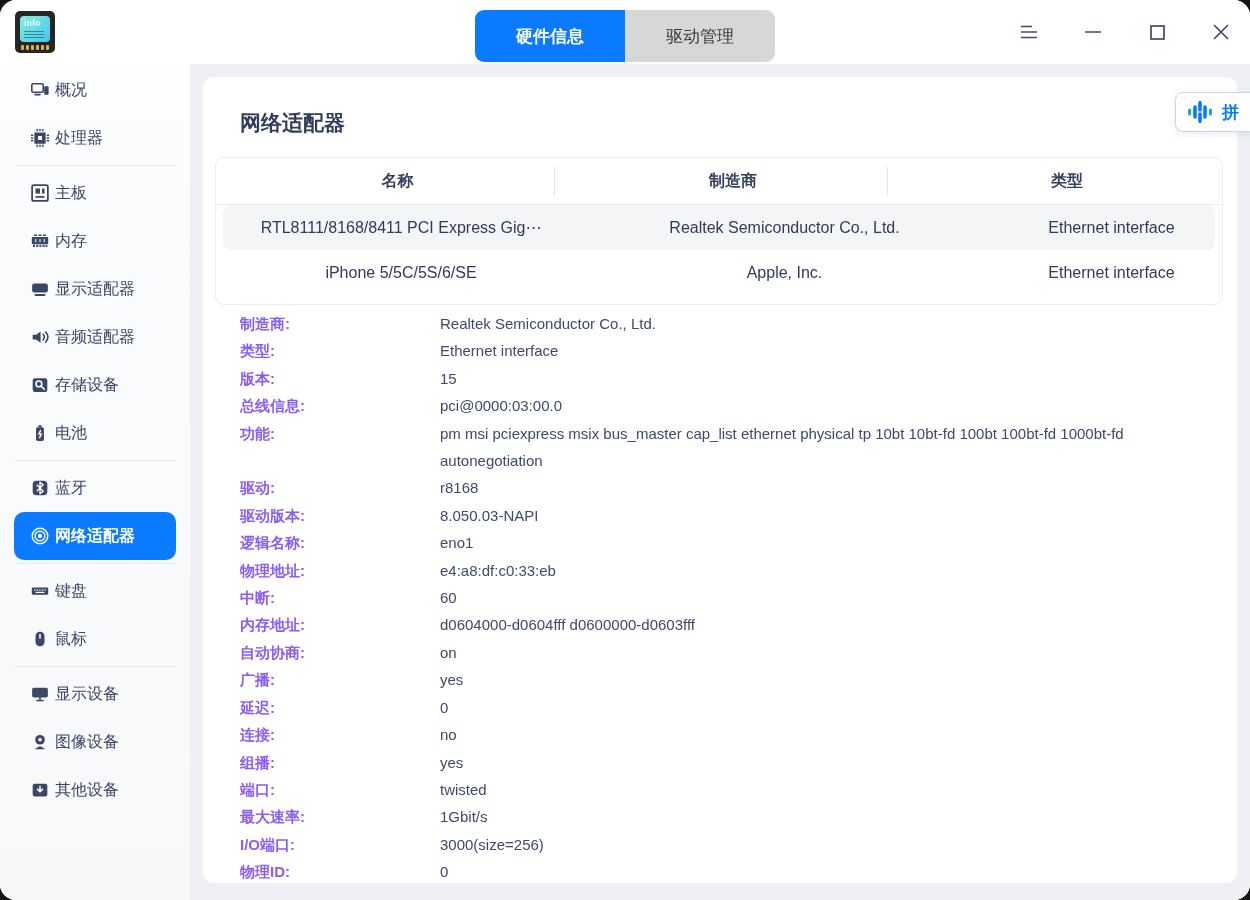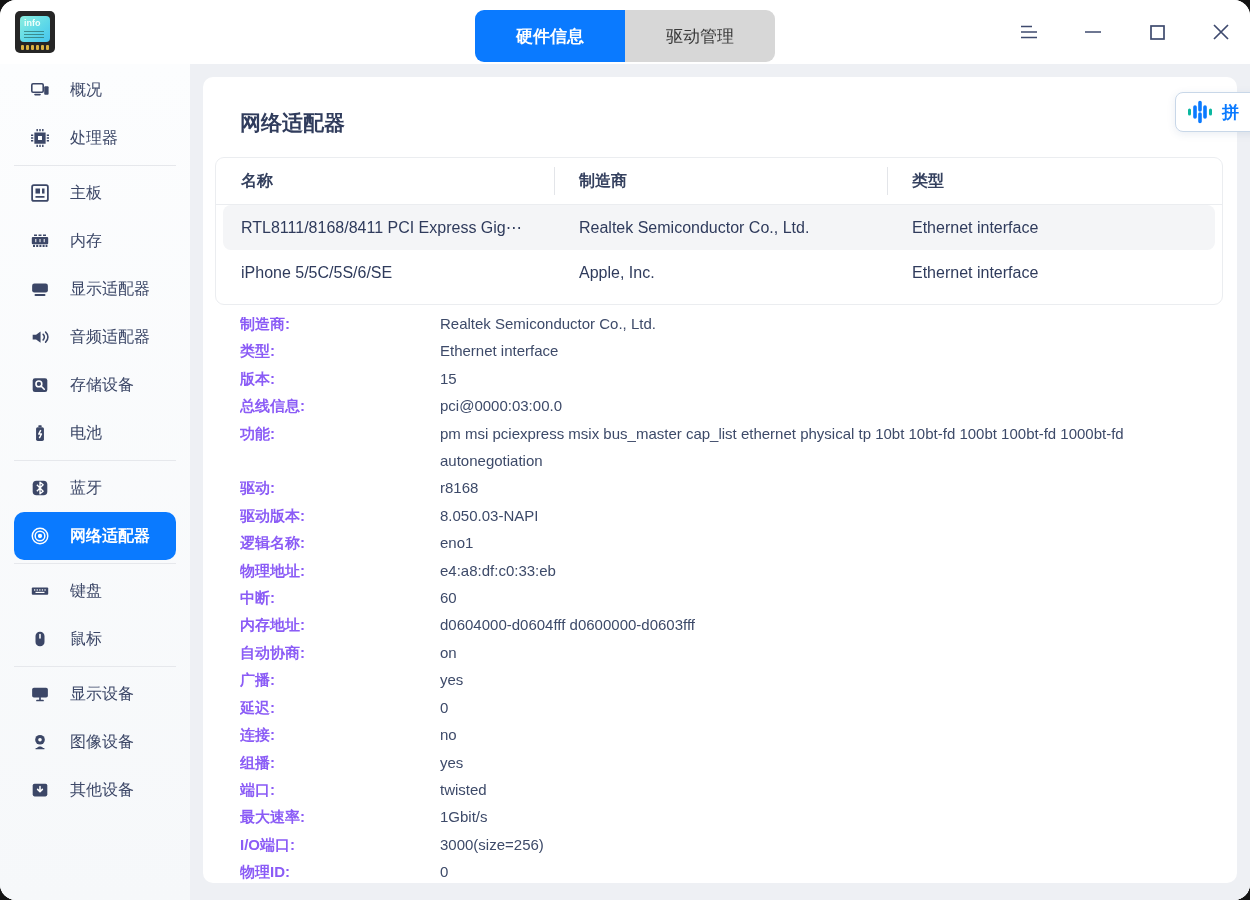--- a/index.html
+++ b/index.html
@@ -23,43 +23,43 @@
   .tab.inactive { background:#d7d7d7; color:#3a3a3a; border-radius:0 9px 9px 0; }
 
   .winbtns { position:absolute; right:14px; top:0; height:64px; display:flex; align-items:center; gap:34px; }
   .winbtn { width:30px; height:30px; display:flex; align-items:center; justify-content:center; cursor:pointer; color:#3e4a6e; }
   .winbtn svg { display:block; }
 
   
   .app-body { position:absolute; left:0; top:64px; right:0; bottom:0; display:flex; background:#eef0f4; }
 
   .sidebar { width:190px; background:linear-gradient(#fcfdfe,#f6f8fa); padding-top:2px; flex-shrink:0; }
-  .side-item { height:48px; margin:0 14px; display:flex; align-items:center; gap:21px; padding-left:17px;
+  .side-item { height:48px; margin:0 14px; display:flex; align-items:center; gap:6px; padding-left:17px;
       border-radius:10px; color:#3c4767; font-size:16px; cursor:pointer; white-space:nowrap; }
   .side-item .ic { width:18px; height:18px; display:flex; align-items:center; justify-content:center; }
   .side-item .ic svg { width:18px; height:18px; }
   .side-item.selected { background:#0a7aff; color:#ffffff; font-weight:600; }
   .side-divider { height:1px; background:#e6e8ec; margin:3px 14px; }
 
   .main { flex:1; position:relative; background:#eef0f4; }
   .card { position:absolute; left:13px; right:13px; top:13px; bottom:17px; background:#ffffff; border-radius:10px; }
 
   .page-title { position:absolute; left:37px; top:32px; font-size:21px; font-weight:bold; color:#303c5c; }
 
   .float-btn { position:absolute; right:-25px; top:28px; width:100px; height:40px; background:#ffffff;
       border:1px solid #c8d7e8; border-radius:8px; box-shadow:0 2px 8px rgba(40,80,140,.10);
       display:flex; align-items:center; gap:9px; padding-left:11px; cursor:pointer; z-index:6; }
   .float-btn .wf svg { width:26px; height:24px; display:block; }
   .float-btn .lbl { font-size:17px; font-weight:bold; color:#0a7aff; }
 
-  .table { position:absolute; left:12px; right:14px; top:80px; height:148px; border:1px solid #ebedf0; border-radius:9px; overflow:hidden; }
+  .table { position:absolute; left:12px; right:14px; top:80px; height:148px; border:1px solid #ebedf0; border-radius:9px; overflow:hidden;text-align:center; }
   .thead { display:grid; grid-template-columns:338px 333px 1fr; height:47px; align-items:center; border-bottom:1px solid #ebedf0; }
   .th { position:relative; padding-left:25px; font-size:16px; font-weight:600; color:#35415f; }
   .th + .th::before { content:''; position:absolute; left:0; top:-4px; height:28px; width:1px; background:#e3e5e9; }
-  .trow { display:grid; grid-template-columns:338px 333px 1fr; height:45px; align-items:center; margin:0 7px; border-radius:8px; cursor:pointer; }
+  .trow { display:grid; grid-template-columns:338px 333px 1fr; height:45px; align-items:center; margin:0 7px; border-radius:8px; cursor:pointer;gap:48px; }
   .trow.selected { background:#f4f5f7; }
   .td { padding-left:18px; font-size:16px; color:#2f3b5c; white-space:nowrap; overflow:hidden; }
 
   .details { position:absolute; left:37px; right:24px; top:240px; bottom:0; overflow:hidden; }
   .details-inner { margin-top:-7px; }
   .drow { display:flex; line-height:27.4px; font-size:15px; }
   .dlabel { width:200px; flex-shrink:0; font-weight:bold; color:#8b5cf6; }
   .dvalue { flex:1; color:#3d4a69; }
 </style>
 </head>

